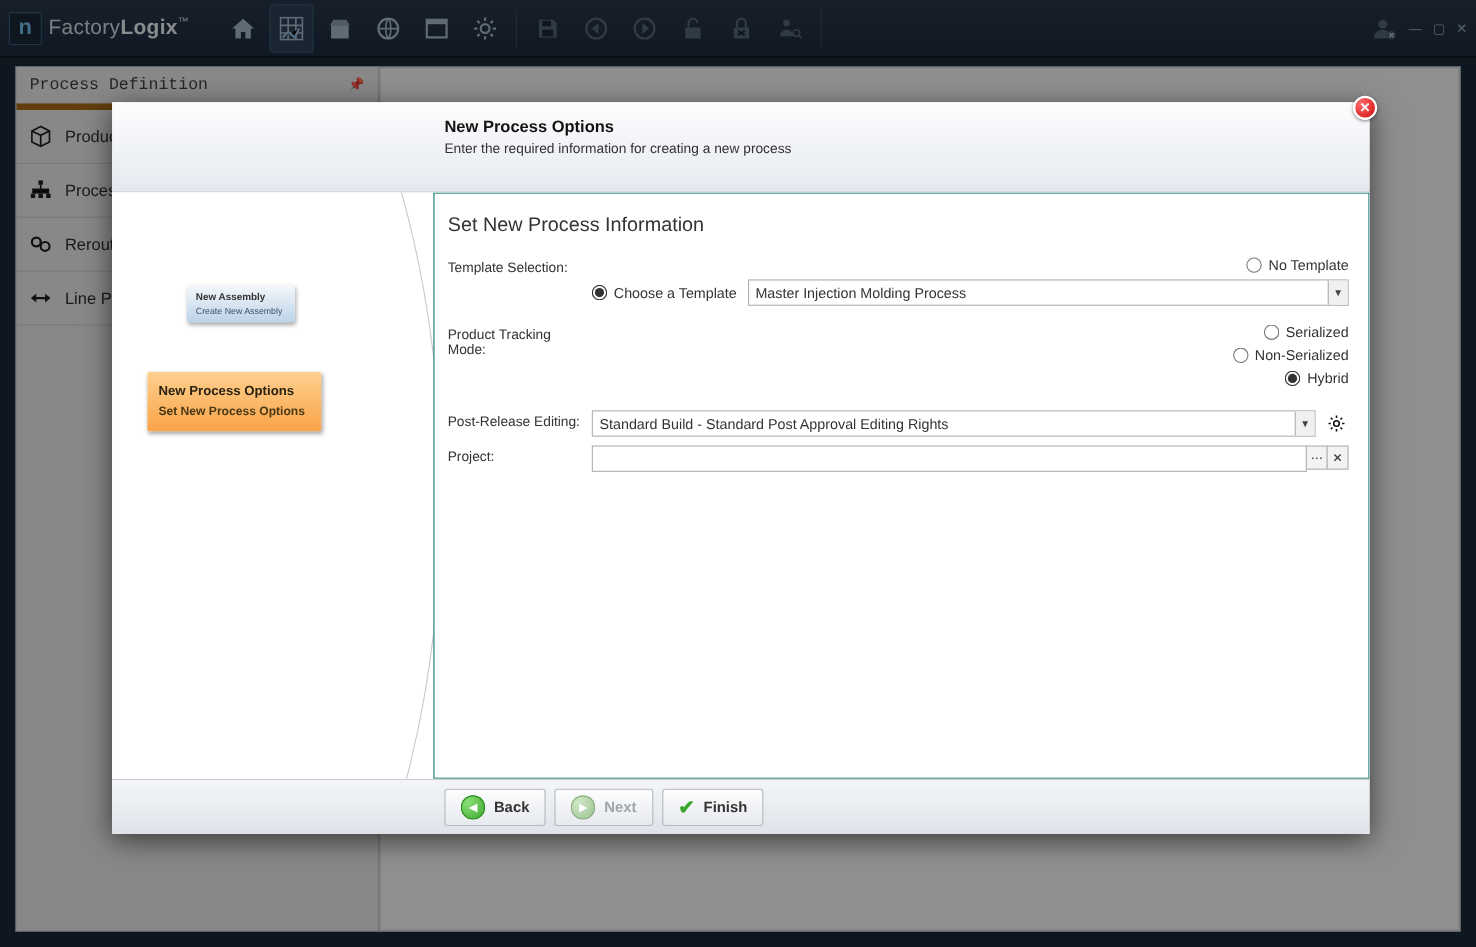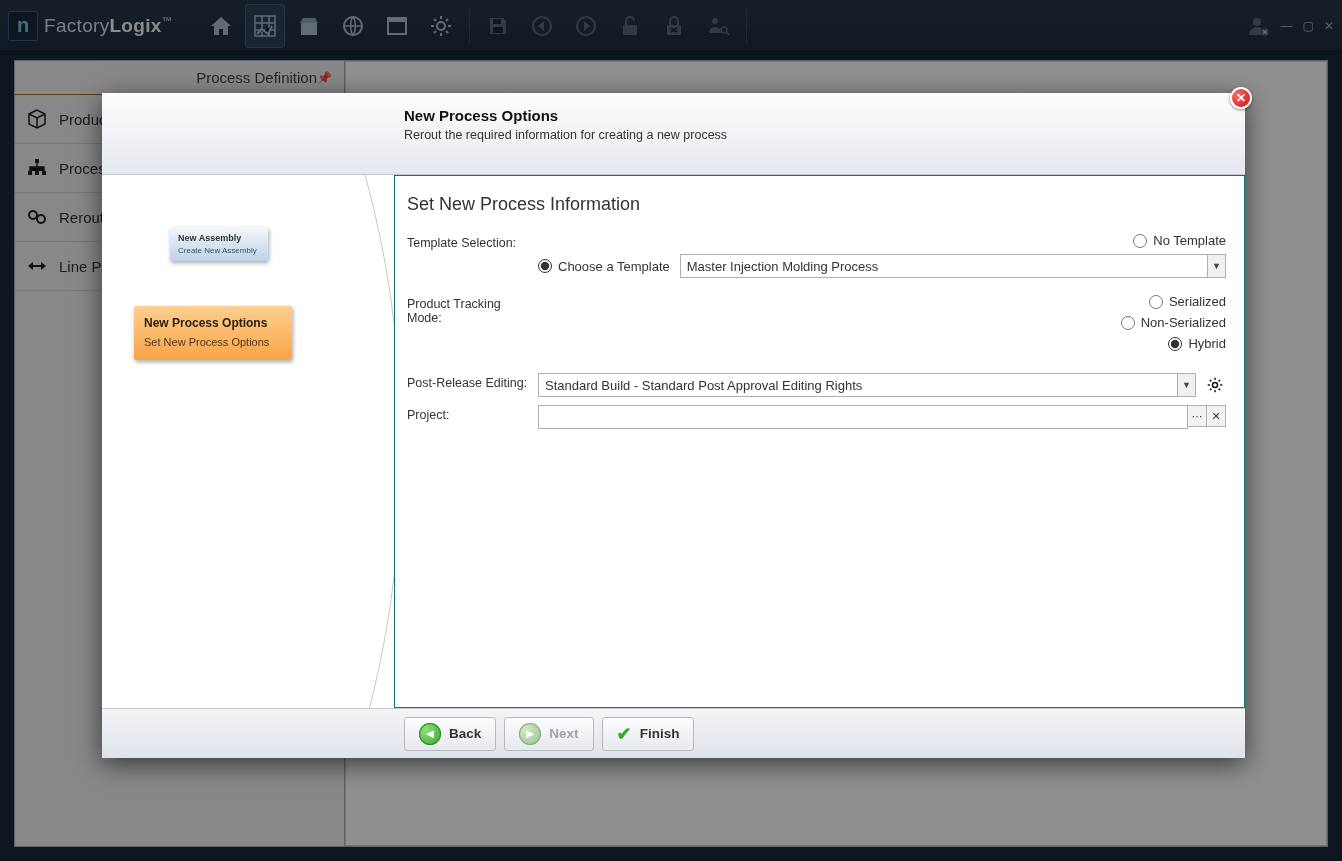--- a/index.html
+++ b/index.html
@@ -52,22 +52,23 @@
     background:#e7e8e9;
     border:1px solid #9aa3ab;
     display:flex;
   }
   .sidepanel {
     width:330px; border-right:1px solid #9aa3ab;
     background:#e7e8e9;
   }
   .sidepanel-head {
     padding:8px 12px; font-size:15px; color:#333;
-    display:flex; justify-content:flex-end; align-items:center;
-    border-bottom:1px solid #a16207;
+    display:flex; justify-content:space-between; align-items:center;
+    border-bottom:6px solid #a16207;
+    font-family:Liberation Mono, monospace;
   }
   .pin { font-size:12px; color:#555;}
   .navitem {
     display:flex; align-items:center; gap:10px;
     padding:12px 10px;
     border-bottom:1px solid #c8cbce;
     font-size:15px; color:#222; cursor:pointer;
   }
   .navicon { width:24px;height:24px; display:flex;align-items:center;justify-content:center; color:#222;}
   .maincanvas { flex:1; background:#f5f5f6; border:1px solid #c8cbce; margin:0; }
@@ -106,36 +107,37 @@
     position:absolute; left:-440px; top:-360px;
     width:740px;height:1270px;
     border:1px solid #c8c8c8; border-radius:50%;
     background:#fff;
   }
   .wiz-left { width:292px; position:relative;}
   .step-card {
     position:absolute; border-radius:2px;
     box-shadow:1px 2px 4px rgba(0,0,0,0.35);
     padding:6px 8px;
+    margin-top:32px;
   }
   .step-prev {
     left:68px; top:52px; width:98px;
     background:linear-gradient(to bottom,#f5f8fb,#bcd3e8);
     font-size:9px;
   }
   .step-prev .t{font-weight:bold;font-size:9px;}
   .step-prev .s{font-size:8px;color:#3a5068;margin-top:3px;}
   .step-cur {
     left:32px; top:131px; width:158px;
     background:linear-gradient(to bottom,#ffcf8f,#f9a447);
     font-size:12px;
     padding:10px 10px 12px 10px;
   }
   .step-cur .t{font-weight:bold;color:#2a2310;}
-  .step-cur .s{font-size:11px;color:#4a3815;margin-top:6px;}
+  .step-cur .s{font-size:11px;color:#4a3815;margin-top:6px;font-weight:bold;}
   .wiz-form {
     flex:1; border:1px solid #0f766e; margin:0; background:#fff;
     position:relative;
   }
   .form-inner { padding:18px 18px 10px 12px;}
   .section-title { font-size:18px; color:#333; margin-bottom:18px;}
   .form-row { display:flex; margin-bottom:8px;}
   .form-label { width:131px; font-size:12.5px; color:#333; padding-top:3px;}
   .form-controls { flex:1;}
   .radio-row { display:flex; align-items:center; gap:6px; margin-bottom:6px; font-size:13px;justify-content:flex-end;}
@@ -352,21 +354,21 @@
     </div>
   </div>
   <div class="maincanvas"></div>
 </div>
 
 <div class="overlay"></div>
 
 <div class="wizard">
   <div class="wiz-head">
     <div class="wiz-title">New Process Options</div>
-    <div class="wiz-sub">Rerout the required information for creating a new process</div>
+    <div class="wiz-sub">Enter the required information for creating a new process</div>
     <div class="wiz-close">✕</div>
   </div>
 
   <div class="wiz-body">
     <div class="wiz-curve"></div>
     <div class="wiz-left">
       <div class="step-card step-prev">
         <div class="t">New Assembly</div>
         <div class="s">Create New Assembly</div>
       </div>

